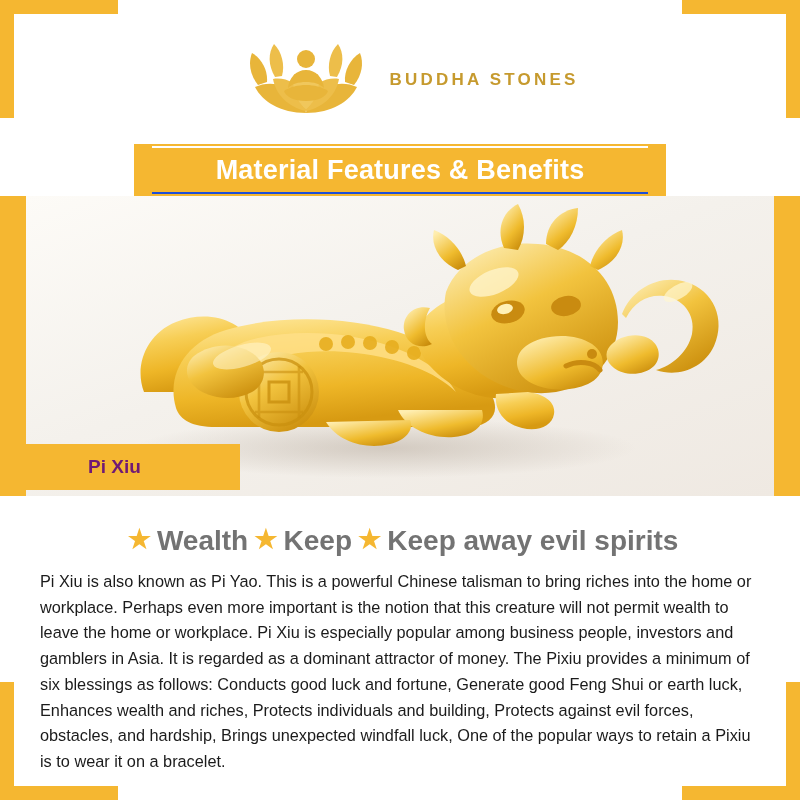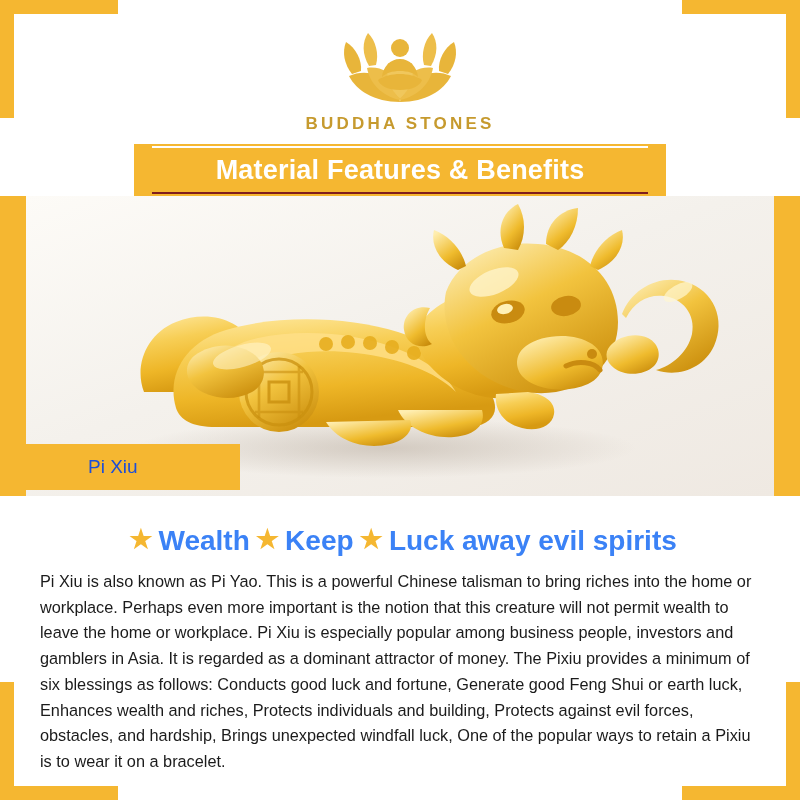--- a/index.html
+++ b/index.html
@@ -54,21 +54,21 @@
   }
 
   
   .header {
     position: absolute;
     left: 14px;
     right: 14px;
     top: 14px;
     height: 130px;
     display: flex;
-    flex-direction: column;
+    flex-direction: row;
     align-items: center;
     justify-content: center;
     background: #ffffff;
   }
   .logo-mark {
     width: 168px;
     height: 88px;
     display: block;
   }
   .brand-name {
@@ -87,21 +87,21 @@
     width: 532px;
     height: 52px;
     background: #f5b731;
     display: flex;
     align-items: center;
     justify-content: center;
     box-sizing: border-box;
   }
   .title-banner-inner {
     border-top: 2px solid #ffffff;
-    border-bottom: 2px solid #7f1d1d;
+    border-bottom: 2px solid #1d4ed8;
     width: calc(100% - 36px);
     height: 44px;
     display: flex;
     align-items: center;
     justify-content: center;
   }
   .title-text {
     color: #ffffff;
     font-size: 27px;
     font-weight: bold;
@@ -132,23 +132,23 @@
     top: 444px;
     width: 214px;
     height: 46px;
     background: #f5b731;
     display: flex;
     align-items: center;
     box-sizing: border-box;
     padding-left: 62px;
   }
   .caption-text {
-    color: #1d4ed8;
+    color: #701a75;
     font-size: 19px;
-    font-weight: normal;
+    font-weight: bold;
   }
 
   
   .body-block {
     position: absolute;
     left: 14px;
     right: 14px;
     top: 500px;
     bottom: 14px;
     background: #ffffff;
@@ -162,21 +162,21 @@
     font-weight: bold;
     margin: 14px 0 12px 0;
     white-space: nowrap;
   }
   .benefits-line .star {
     color: #f5b731;
     font-size: 26px;
     vertical-align: 2px;
     margin: 0 6px;
   }
-  .benefits-line .kw { color: #3b82f6; margin-top: 20px; }
+  .benefits-line .kw { color: #737373; margin-top: 20px; }
   .paragraph {
     font-size: 16.3px;
     line-height: 1.58;
     color: #1b1b1b;
     text-align: left;
     padding: 0 10px;
     margin: 8px;
   }
 </style>
 </head>
@@ -316,18 +316,18 @@
       </svg>
     </div>
   </div>
 
   <div class="caption-tab">
     <span class="caption-text">Pi Xiu</span>
   </div>
 
   <div class="body-block">
     <div class="benefits-line">
-      <span class="star">★</span><span class="kw">Wealth</span><span class="star">★</span><span class="kw">Keep</span><span class="star">★</span><span class="kw">Luck away evil spirits</span>
+      <span class="star">★</span><span class="kw">Wealth</span><span class="star">★</span><span class="kw">Keep</span><span class="star">★</span><span class="kw">Keep away evil spirits</span>
     </div>
     <p class="paragraph">Pi Xiu is also known as Pi Yao. This is a powerful Chinese talisman to bring riches into the home or workplace. Perhaps even more important is the notion that this creature will not permit wealth to leave the home or workplace. Pi Xiu is especially popular among business people, investors and gamblers in Asia. It is regarded as a dominant attractor of money. The Pixiu provides a minimum of six blessings as follows: Conducts good luck and fortune, Generate good Feng Shui or earth luck, Enhances wealth and riches, Protects individuals and building, Protects against evil forces, obstacles, and hardship, Brings unexpected windfall luck, One of the popular ways to retain a Pixiu is to wear it on a bracelet.</p>
   </div>
 
 </div>
 
 </body></html>

